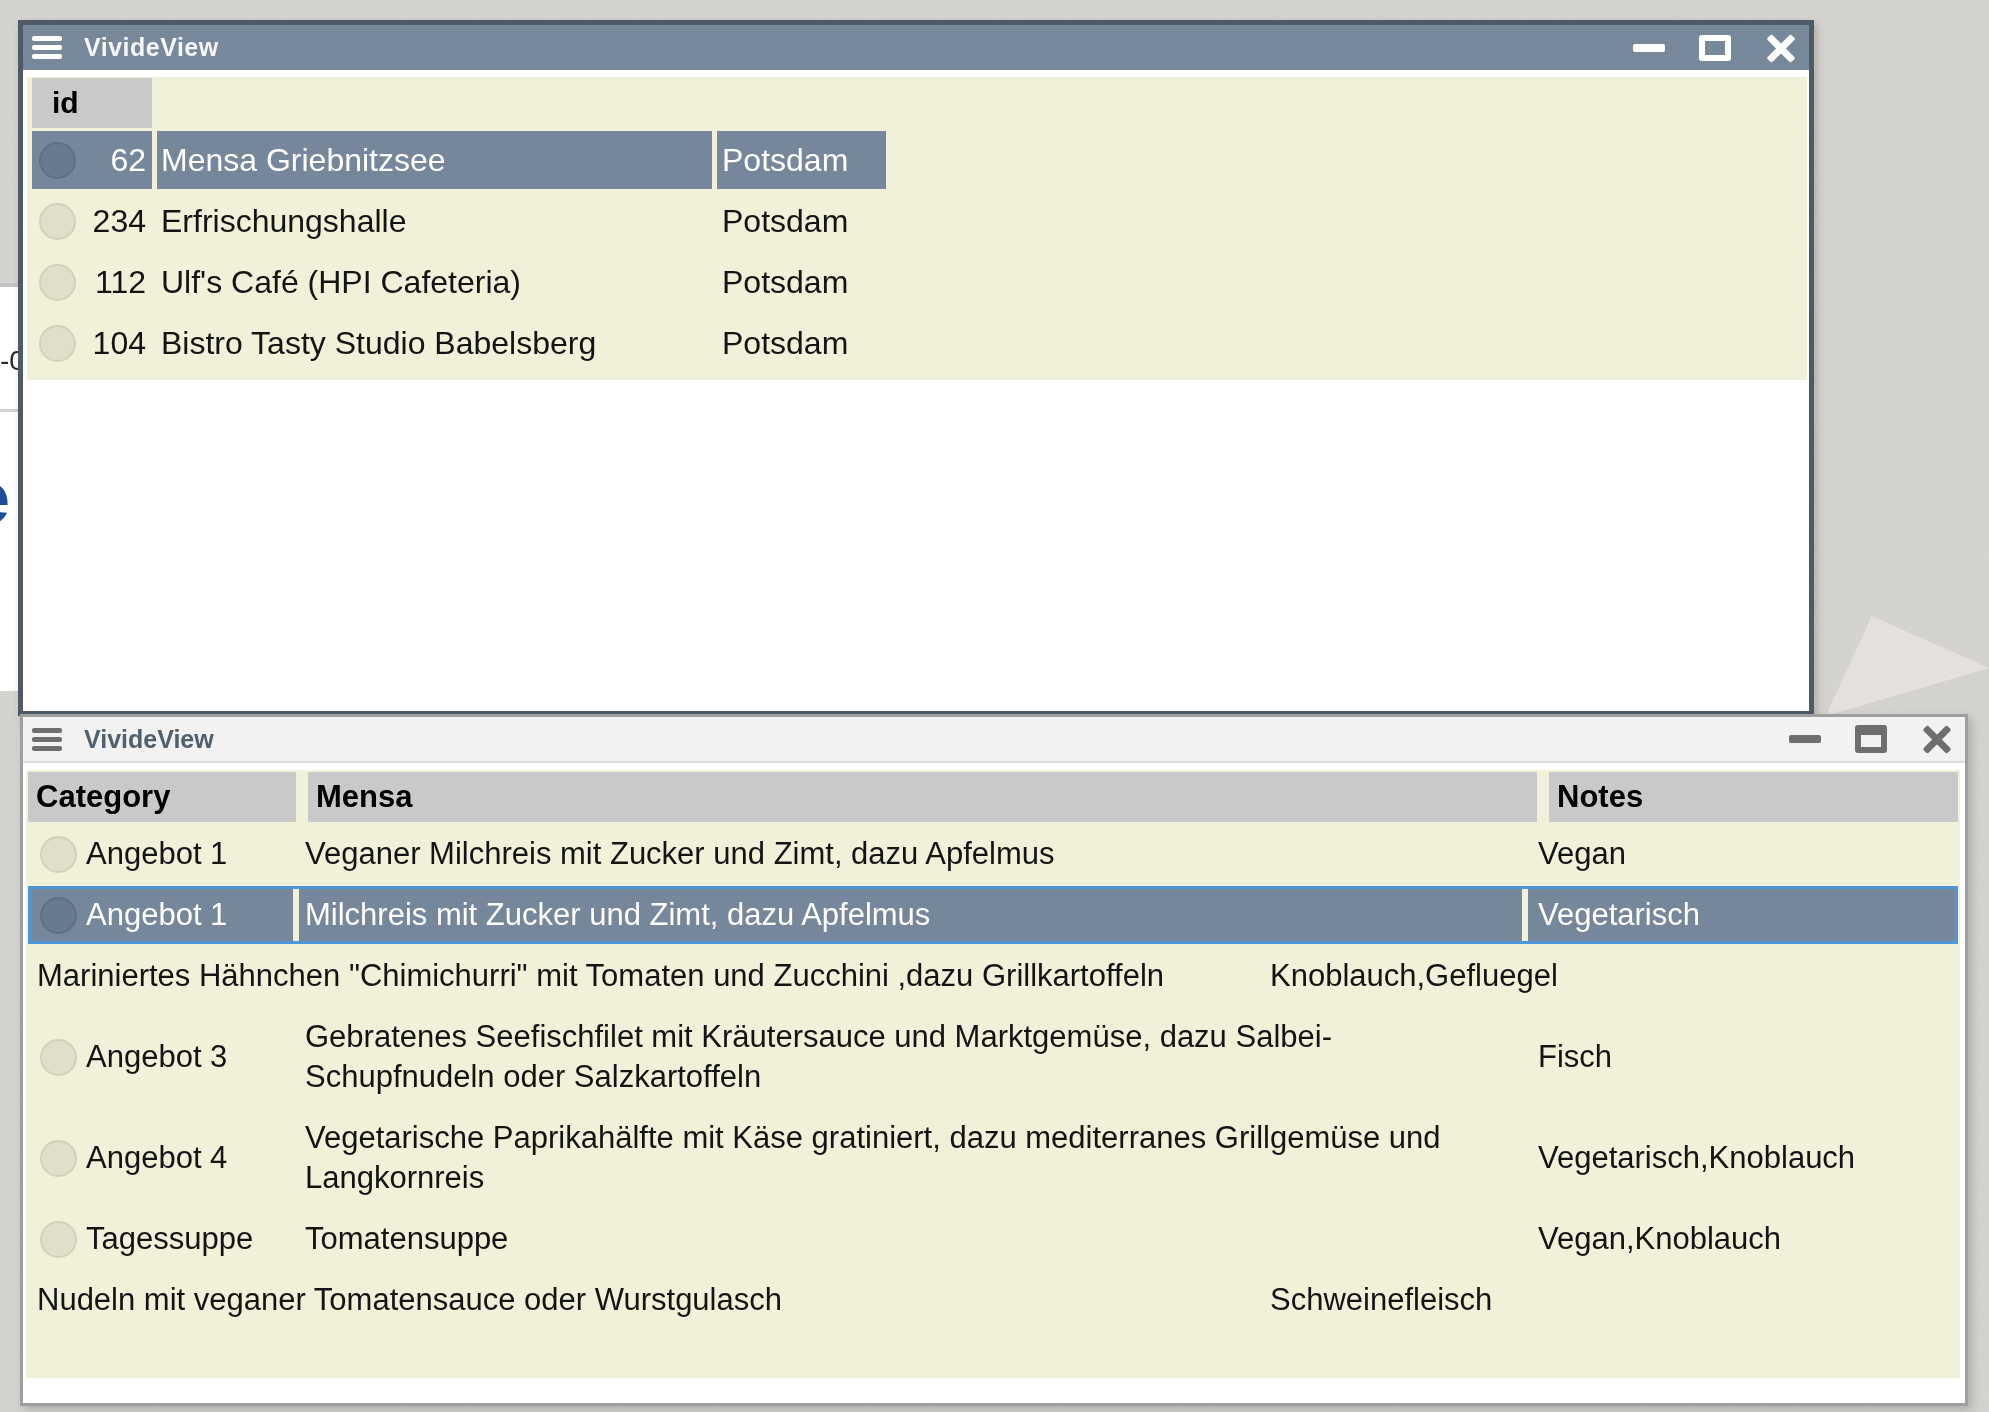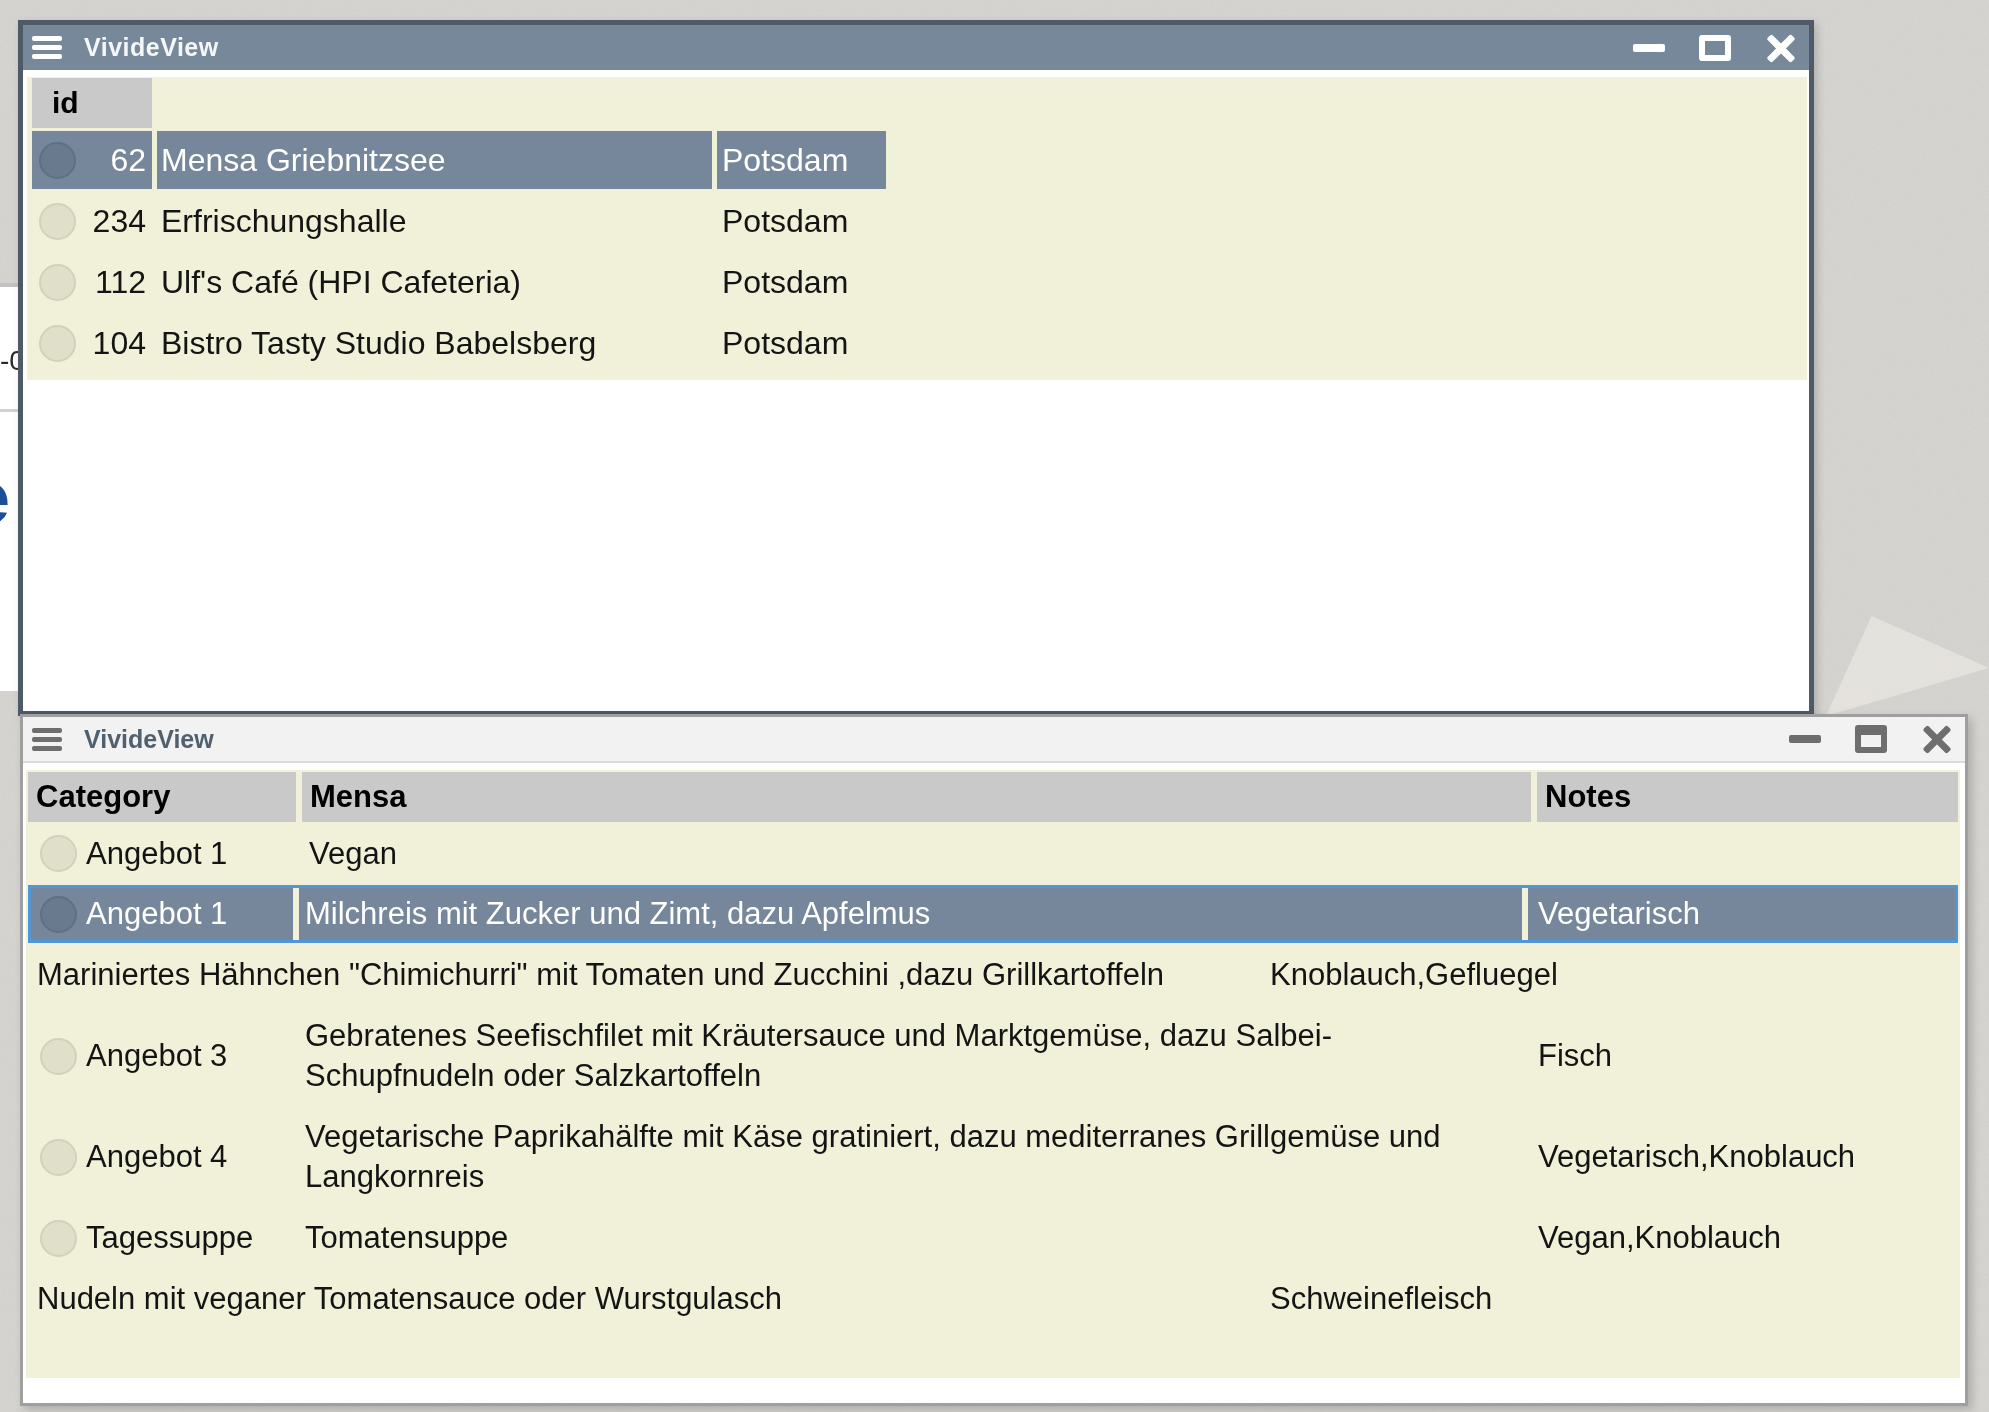--- a/index.html
+++ b/index.html
@@ -47,21 +47,21 @@
 
   
   .win-bot{position:absolute;left:20px;top:714px;width:1948px;height:692px;box-sizing:border-box;
     background:#ffffff;border:3px solid #9F9F9F;z-index:4;box-shadow:4px 4px 9px rgba(0,0,0,.18);}
   .tb-inactive{position:relative;height:44px;background:#F2F2F2;border-bottom:2px solid #DBDBDB;
     display:flex;align-items:center;color:#6E6E6E;}
   .tb-title-inactive{font-size:25px;font-weight:bold;margin-left:22px;color:#50606E;}
 
   .list-bot{position:absolute;left:3px;right:5px;top:53px;height:608px;background:#F1F0D8;
     display:flex;flex-direction:column;gap:3px;padding:2px;box-sizing:border-box;overflow:hidden;}
-  .bhdr{display:flex;gap:6px;height:50px;flex:none;}
+  .bhdr{display:flex;gap:12px;height:50px;flex:none;}
   .bhc{background:#C9C9C9;color:#000;font-size:31px;font-weight:bold;display:flex;align-items:center;
     padding-left:8px;box-sizing:border-box;}
   .bh1{width:268px;flex:none;} .bh2{width:1229px;flex:none;} .bh3{flex:1;}
   .brow{display:flex;gap:6px;min-height:57px;flex:none;color:#141414;font-size:31px;
     border:3px solid transparent;box-sizing:border-box;cursor:pointer;}
   .bc{display:flex;align-items:center;box-sizing:border-box;}
   .bcat{width:262px;flex:none;}
   .bname{width:1223px;flex:none;padding:6px 8px 6px 6px;line-height:40px;}
   .bnotes{flex:1;padding-left:10px;}
   .bcirc{width:37px;height:37px;border-radius:50%;background:#E0DFC9;border:2px solid #D2D1BA;box-sizing:border-box;margin-left:7px;flex:none;}
@@ -167,20 +167,23 @@
         <div class="bhc bh1">Category</div>
         <div class="bhc bh2">Mensa</div>
         <div class="bhc bh3">Notes</div>
       </div>
 
         <div class="brow">
           <div class="bc bcat">
             <span class="bcirc"></span>
             <span>Angebot 1</span>
           </div>
+          <div class="bc bname">
+            <span>Veganer Milchreis mit Zucker und Zimt, dazu Apfelmus</span>
+          </div>
           <div class="bc bnotes">
             <span>Vegan</span>
           </div>
         </div>
 
         <div class="brow selected">
           <div class="bc bcat">
             <span class="bcirc"></span>
             <span>Angebot 1</span>
           </div>

